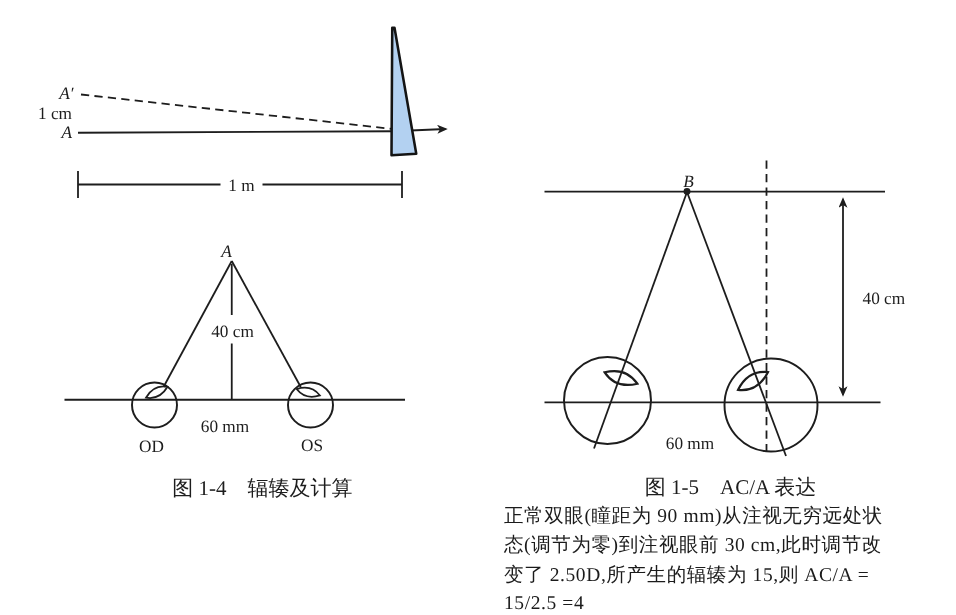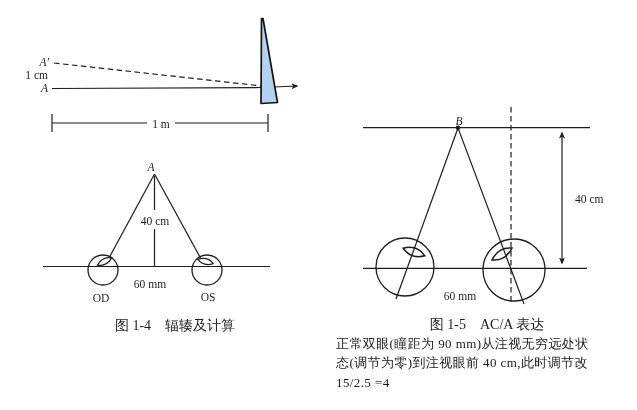--- a/index.html
+++ b/index.html
@@ -90,16 +90,17 @@
       <line x1="562" y1="133" x2="562" y2="263" marker-start="url(#arr)" marker-end="url(#arr)"></line>
     </g>
     <text x="459" y="124.5" text-anchor="middle" class="lbl-it">B</text>
     <text x="575" y="202.5" text-anchor="start" class="lbl">40 cm</text>
     <text x="460" y="299.5" text-anchor="middle" class="lbl">60 mm</text>
     <text x="487" y="329" text-anchor="middle" class="caption">图 1-5　AC/A 表达</text>
   </svg>
 
   <div id="desc">
     <div class="desc-line">正常双眼(瞳距为 90 mm)从注视无穷远处状</div>
-    <div class="desc-line">态(调节为零)到注视眼前 40 cm,此时调节改</div>
+    <div class="desc-line">态(调节为零)到注视眼前 30 cm,此时调节改</div>
+    <div class="desc-line">变了 2.50D,所产生的辐辏为 15,则 AC/A =</div>
     <div class="desc-line">15/2.5 =4</div>
   </div>
 </div>
 
 </body></html>

